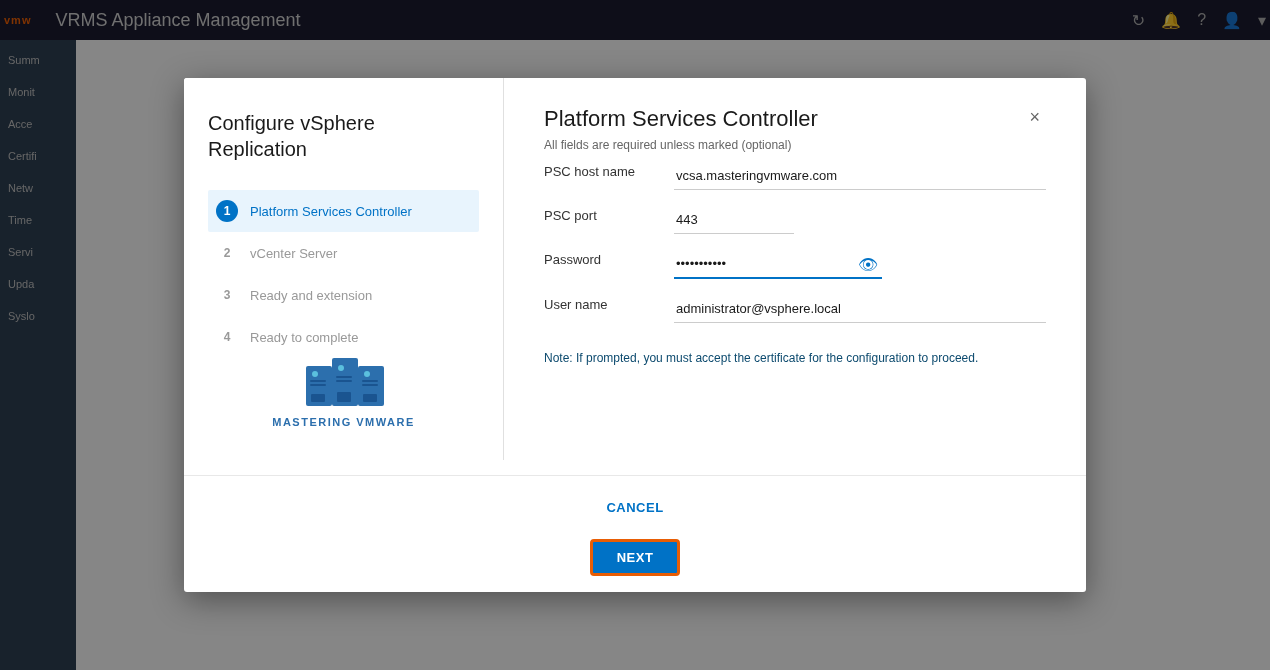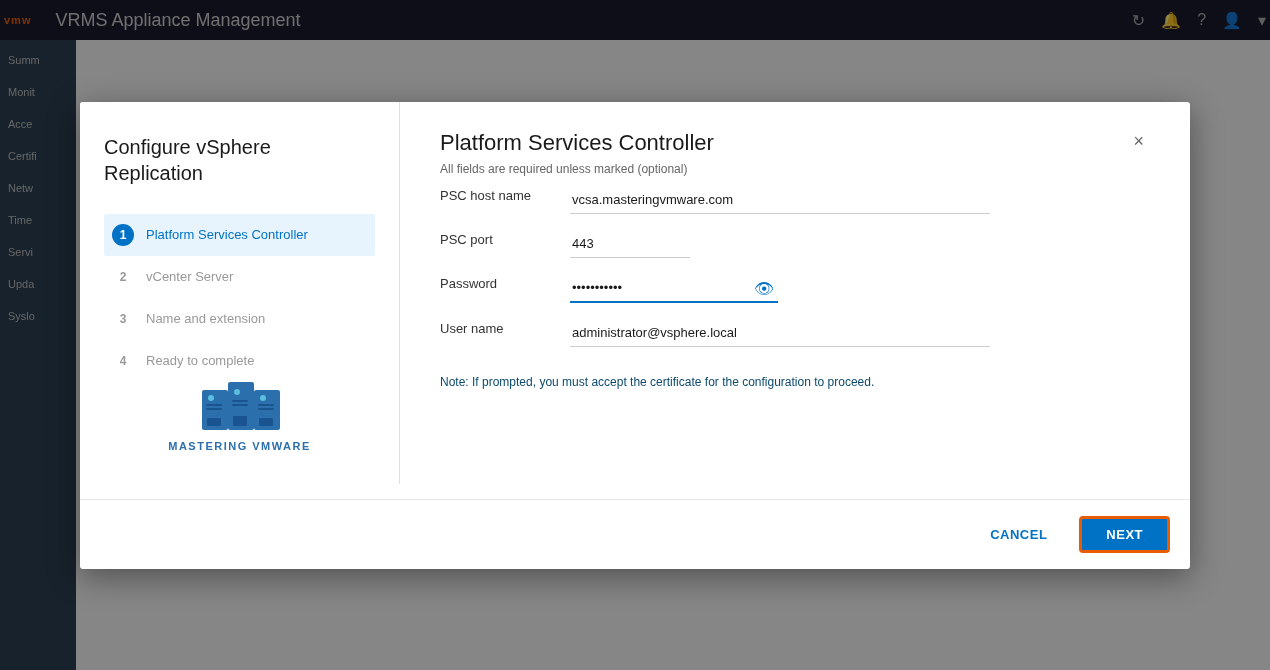--- a/index.html
+++ b/index.html
@@ -68,21 +68,21 @@
       background: rgba(0,0,0,0.45);
       z-index: 10;
       display: flex;
       align-items: center;
       justify-content: center;
     }
 
     
     .dialog {
       background: #fff;
-      width: 1110px;
+      width: 902px;
       max-height: 620px;
       border-radius: 3px;
       box-shadow: 0 8px 32px rgba(0,0,0,0.4);
       display: flex;
       flex-direction: column;
       overflow: hidden;
       gap: 15px;
     }
 
     .dialog-body {
@@ -299,23 +299,24 @@
       line-height: 1.5;
     }
 
     .spacer { flex: 1; }
 
     
     .dialog-footer {
       display: flex;
       justify-content: flex-end;
       align-items: center;
-      padding: 16px 20px;
+      padding: 16px 32px;
       border-top: 1px solid #e8e8e8;
       gap: 16px;
+      flex-direction: column;
     }
 
     .btn-cancel {
       background: none;
       border: none;
       color: #0072c6;
       font-size: 13px;
       font-weight: 600;
       letter-spacing: 0.5px;
       cursor: pointer;
@@ -405,21 +406,21 @@
             <span class="step-label">Platform Services Controller</span>
           </div>
 
           <div class="step-item">
             <div class="step-number">2</div>
             <span class="step-label">vCenter Server</span>
           </div>
 
           <div class="step-item">
             <div class="step-number">3</div>
-            <span class="step-label">Name and extension</span>
+            <span class="step-label">Ready and extension</span>
           </div>
 
           <div class="step-item">
             <div class="step-number">4</div>
             <span class="step-label">Ready to complete</span>
           </div>
 
         </div>
 
         <div class="left-panel-footer">

